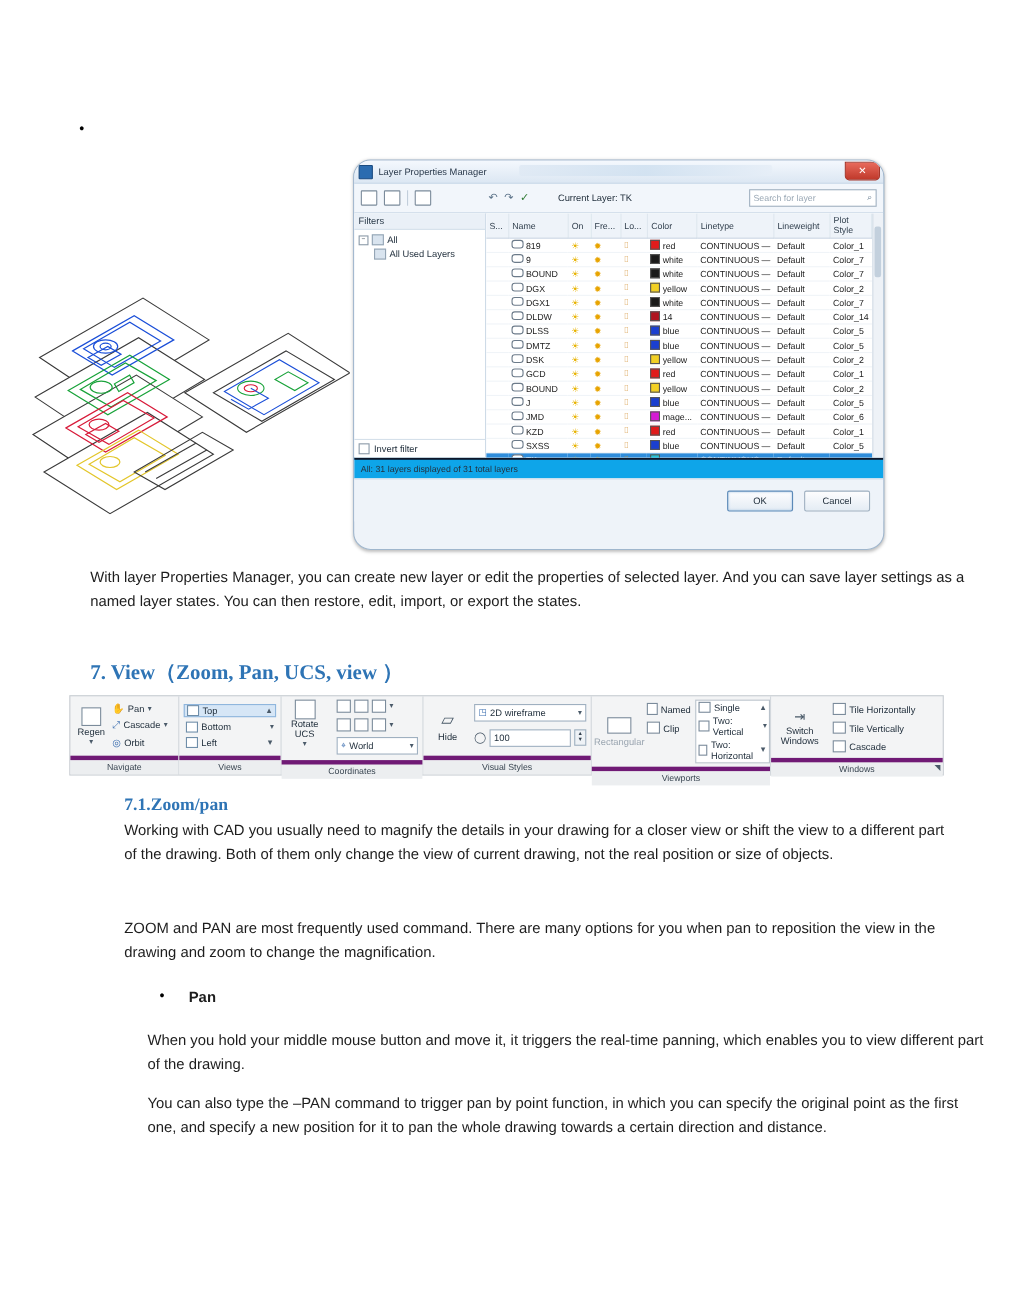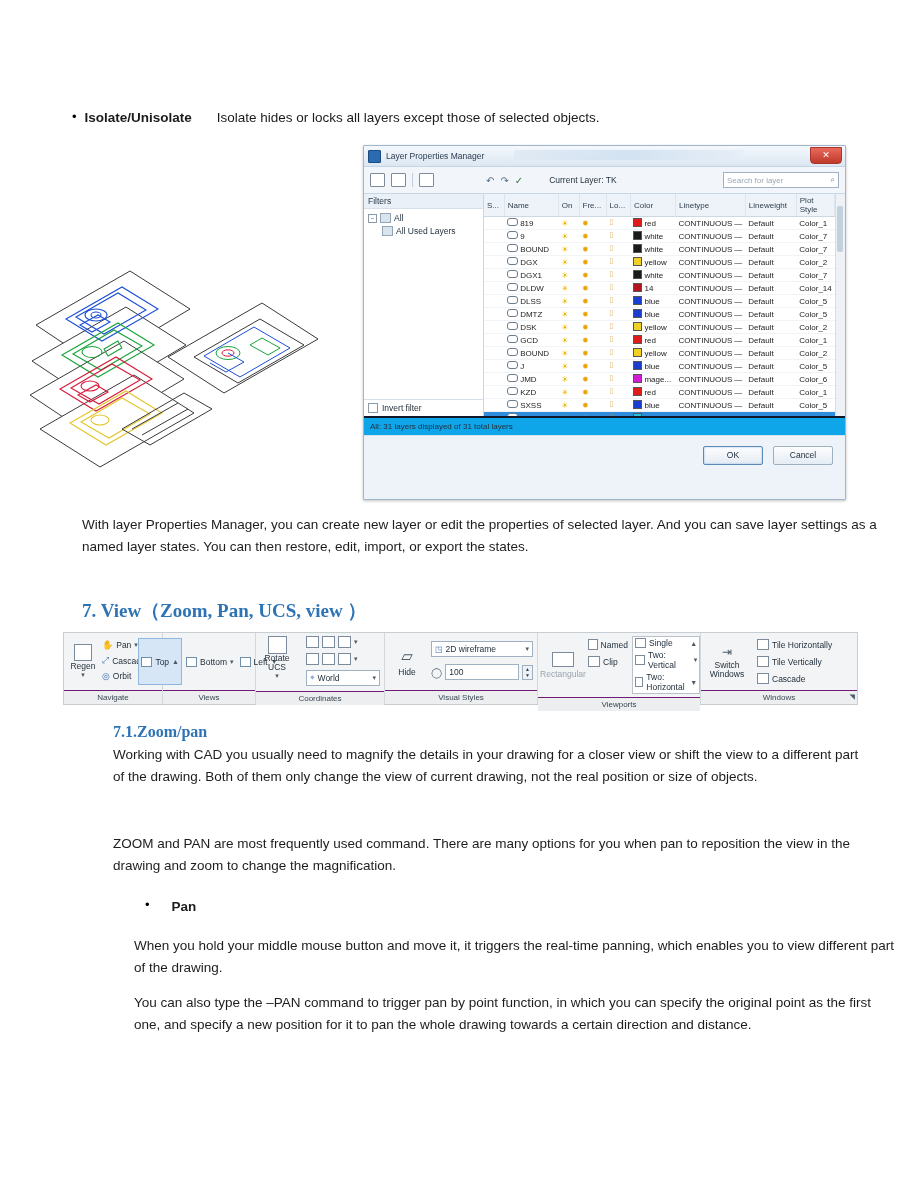--- a/index.html
+++ b/index.html
@@ -20,22 +20,22 @@
   .h3{color:#2e74b5;font-size:16px;font-weight:bold;font-family:"Liberation Serif",serif;}
 
   
   #top-bullet{position:absolute;left:72px;top:108px;width:760px;}
   #top-bullet .lbl{font-size:13.5px;font-weight:bold;}
   #top-bullet .txt{font-size:13.5px;}
 
   
   #lpm{
     position:absolute;left:321px;top:145px;width:481px;height:353px;
-    background:#eef3f9;border:1px solid #9fb6cd;border-radius:1px;
-    box-shadow:0 1px 3px rgba(0,0,0,.25);overflow:hidden;margin-left:42px;
+    background:#eef3f9;border:1px solid #9fb6cd;border-radius:16px;
+    box-shadow:0 1px 3px rgba(0,0,0,.25);overflow:hidden;
   }
   #lpm .title-bar{
     height:20px;display:flex;align-items:center;gap:5px;padding:0 4px;
     background:linear-gradient(#f4f8fd,#dce7f3);
     border-bottom:1px solid #c3d4e6;position:relative;
   }
   #lpm .ttl-ico{width:11px;height:11px;background:#2b6cb0;border:1px solid #1b4b80;border-radius:1px;}
   #lpm .ttl-txt{font-size:8.5px;color:#2b3b4d;}
   #lpm .ghost{
     position:absolute;left:150px;top:4px;height:10px;width:230px;
@@ -111,43 +111,38 @@
   
   #ribbon{
     position:absolute;left:63px;top:632px;width:793px;height:71px;
     background:#f3f4f5;border:1px solid #c8cdd2;font-size:8.5px;color:#24323f;
     display:flex;
   }
   #ribbon .panel{position:relative;height:100%;border-right:1px solid #d3d8dd;display:flex;flex-direction:column;}
   #ribbon .panel .content{flex:1;position:relative;padding:3px 4px;}
   #ribbon .panel .caption{
     height:13px;line-height:13px;text-align:center;font-size:8px;color:#3a4652;
-    border-top:1px solid #701a75;background:#eceef0;
+    border-top:4px solid #701a75;background:#eceef0;
   }
   #ribbon .row{display:flex;align-items:center;gap:3px;margin-bottom:2px;}
   #ribbon .lbl{font-size:8.5px;color:#23313e;}
   #ribbon .drop{font-size:7px;color:#4a5a69;}
   #ribbon .box{border:1px solid #9fb0c0;background:#fff;display:flex;align-items:center;padding:0 3px;height:13px;}
   #ribbon .ico-sq{width:13px;height:12px;border:1px solid #7b8b9b;background:#fff;}
   #ribbon .sel-row{background:#d6e6f6;border:1px solid #8fb6dd;}
   #ribbon .spin{display:flex;flex-direction:column;width:9px;height:13px;border:1px solid #9fb0c0;background:#eef2f6;font-size:5px;line-height:6px;text-align:center;color:#33414f;}
   #ribbon .corner{position:absolute;right:2px;bottom:1px;font-size:7px;color:#4a5a69;}
 </style>
 </head>
 <body>
 
 <div class="page">
 
   <div id="top-bullet" class="bullet-row">
     <span class="bullet-dot">•</span>
-    <div>
-      <span class="lbl">Isolate/Unisolate</span>
-      <span style="display:inline-block;width:16px"></span>
-      <span class="txt">Isolate hides or locks all layers except those of selected objects.</span>
-    </div>
   </div>
 
   <div id="layers-illus">
     <svg width="300" height="215" viewBox="0 0 300 215">
       <g fill="#ffffff" stroke="#3a3a3a" stroke-width="1">
         <polygon points="18,72 112,18 172,56 78,112"></polygon>
         <polygon points="14,108 108,54 168,92 74,148"></polygon>
         <polygon points="12,142 106,88 166,126 72,182"></polygon>
         <polygon points="22,176 116,122 176,160 82,214"></polygon>
         <polygon points="150,104 244,50 300,86 206,140"></polygon>
@@ -477,21 +472,21 @@
           <div class="row">
             <span style="color:#3d6fb0;font-size:9px">◎</span>
             <span class="lbl">Orbit</span>
           </div>
         </div>
       </div>
       <div class="caption">Navigate</div>
     </div>
 
     <div class="panel" style="width:92px">
-      <div class="content" style="display:flex;flex-direction:row;justify-content:center;gap:2px;padding-top:5px">
+      <div class="content" style="display:flex;flex-direction:column;justify-content:center;gap:2px;padding-top:5px">
         <div class="row sel-row" style="padding:0 2px">
           <span class="fico" style="width:9px;height:8px;border:1px solid #6f8ea9;background:#fff"></span>
           <span class="lbl">Top</span>
           <span class="drop" style="margin-left:auto">▲</span>
         </div>
         <div class="row" style="padding:0 2px">
           <span class="fico" style="width:9px;height:8px;border:1px solid #6f8ea9;background:#fff"></span>
           <span class="lbl">Bottom</span>
           <span class="drop" style="margin-left:auto">▾</span>
         </div>

